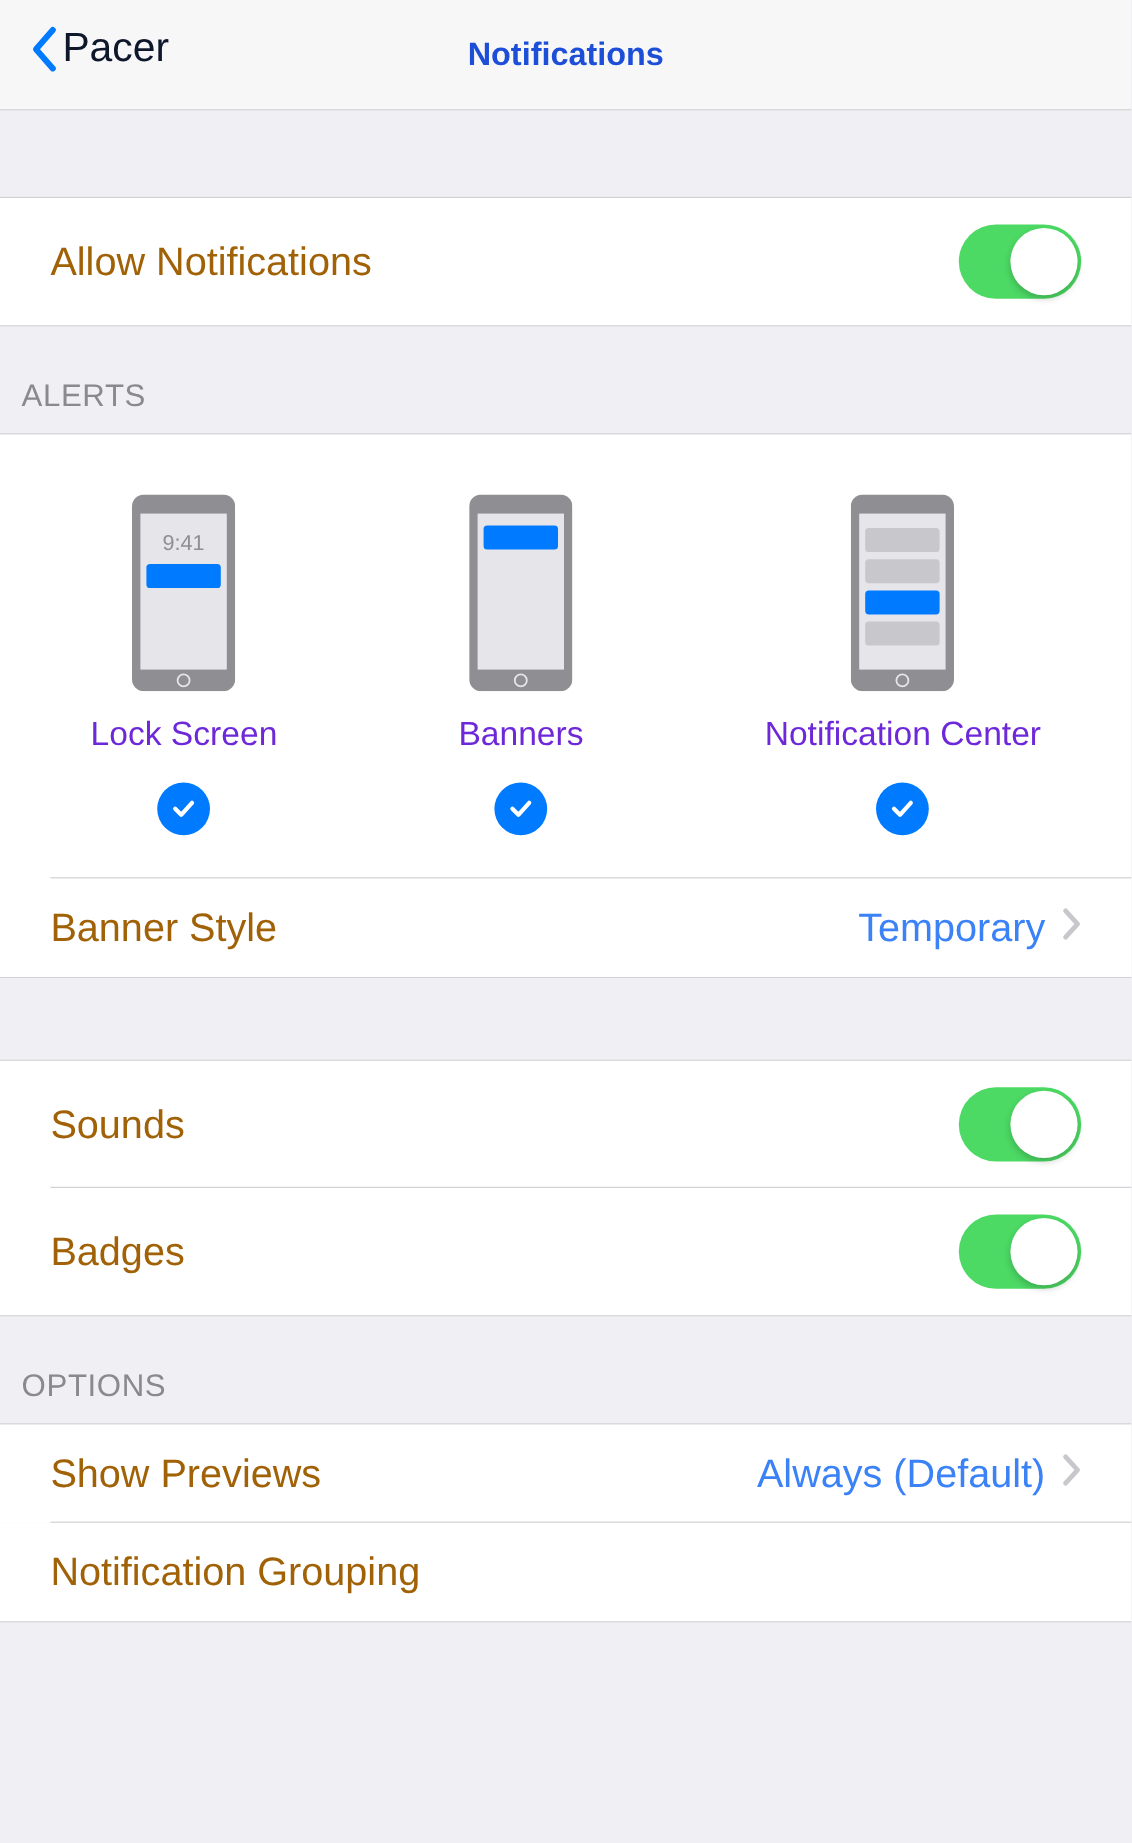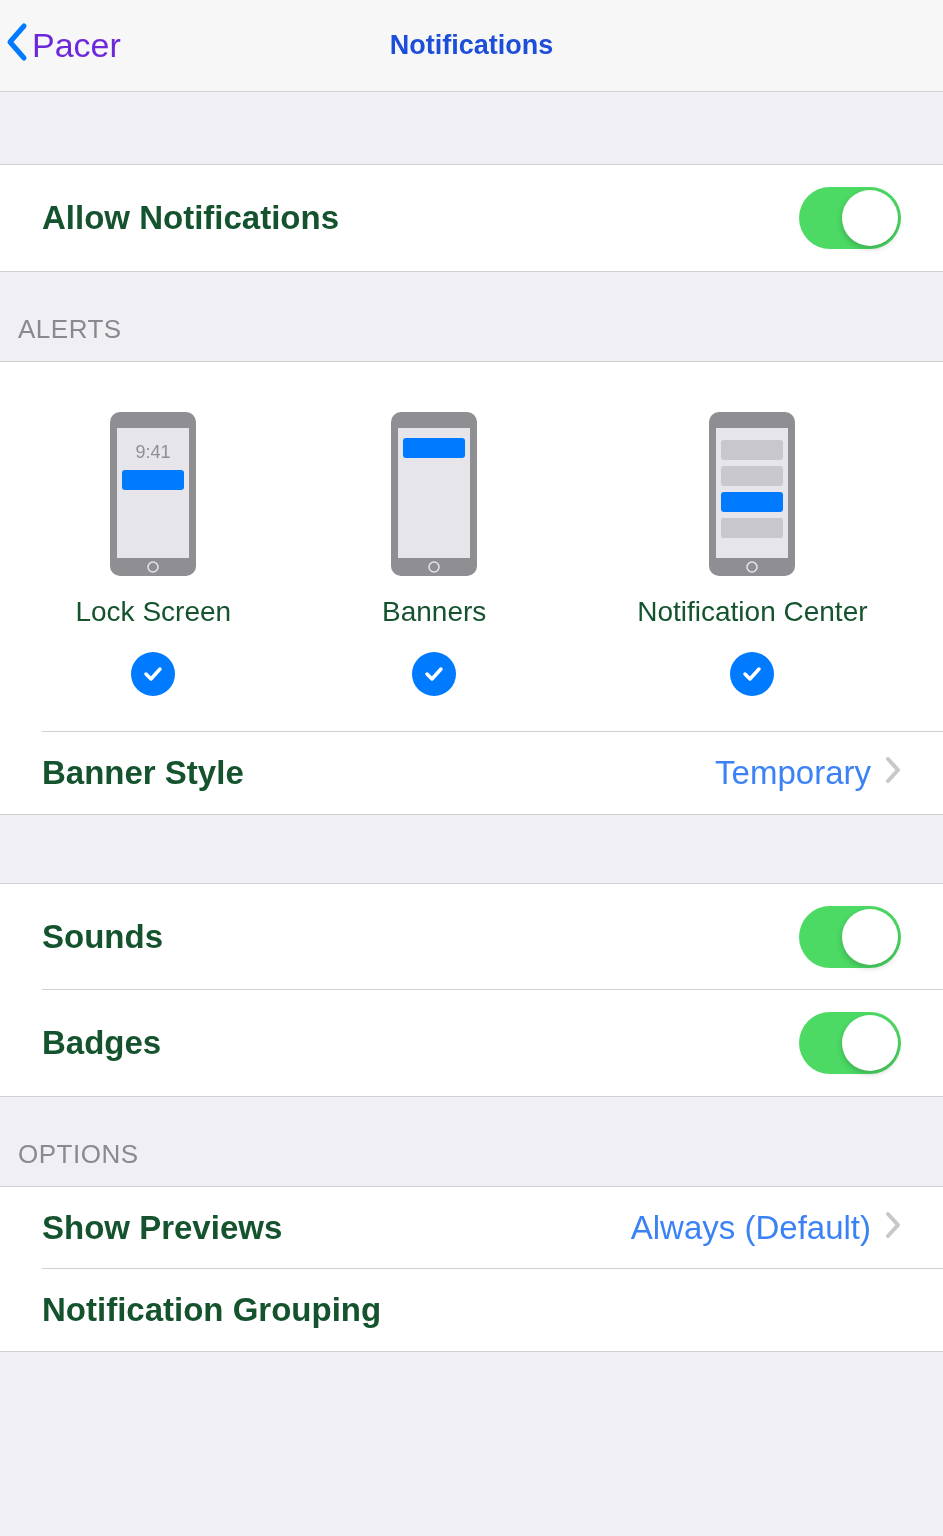--- a/index.html
+++ b/index.html
@@ -18,24 +18,23 @@
       background: #f7f7f8;
       height: 92px;
       border-bottom: 1px solid #d1d1d5;
       position: relative;
       display: flex;
       align-items: center;
       justify-content: center;
     }
     .back-button {
       position: absolute;
-      left: 4px;
-      display: flex;
-      align-items: center;
-      color: #6d28d9;
+      left: 24px;
+      display: flex;
+      color: #0f172a;
       font-size: 34px;
       font-weight: 400;
       cursor: pointer;
     }
     .back-chevron {
       margin-right: 4px;
     }
     .header-title {
       font-size: 27px;
       font-weight: 600;
@@ -77,22 +76,22 @@
       background: #d1d1d5;
     }
     .row-group .row:first-child {
       border-top: 1px solid #d1d1d5;
     }
     .row-group .row:last-child {
       border-bottom: 1px solid #d1d1d5;
     }
     .row-label {
       font-size: 33px;
-      color: #14532d;
-      font-weight: 700;
+      color: #a16207;
+      font-weight: 400;
     }
     .row-value {
       font-size: 33px;
       color: #3b82f6;
       display: flex;
       align-items: center;
     }
     .chevron-right {
       margin-left: 14px;
       color: #c7c7cc;
@@ -145,21 +144,21 @@
       align-items: center;
       cursor: pointer;
     }
     .phone-icon {
       width: 86px;
       height: 164px;
       margin-bottom: 20px;
     }
     .alert-label {
       font-size: 28px;
-      color: #14532d;
+      color: #6d28d9;
       margin-bottom: 24px;
     }
     .checkmark-circle {
       width: 44px;
       height: 44px;
       border-radius: 50%;
       background: #007aff;
       display: flex;
       align-items: center;
       justify-content: center;

